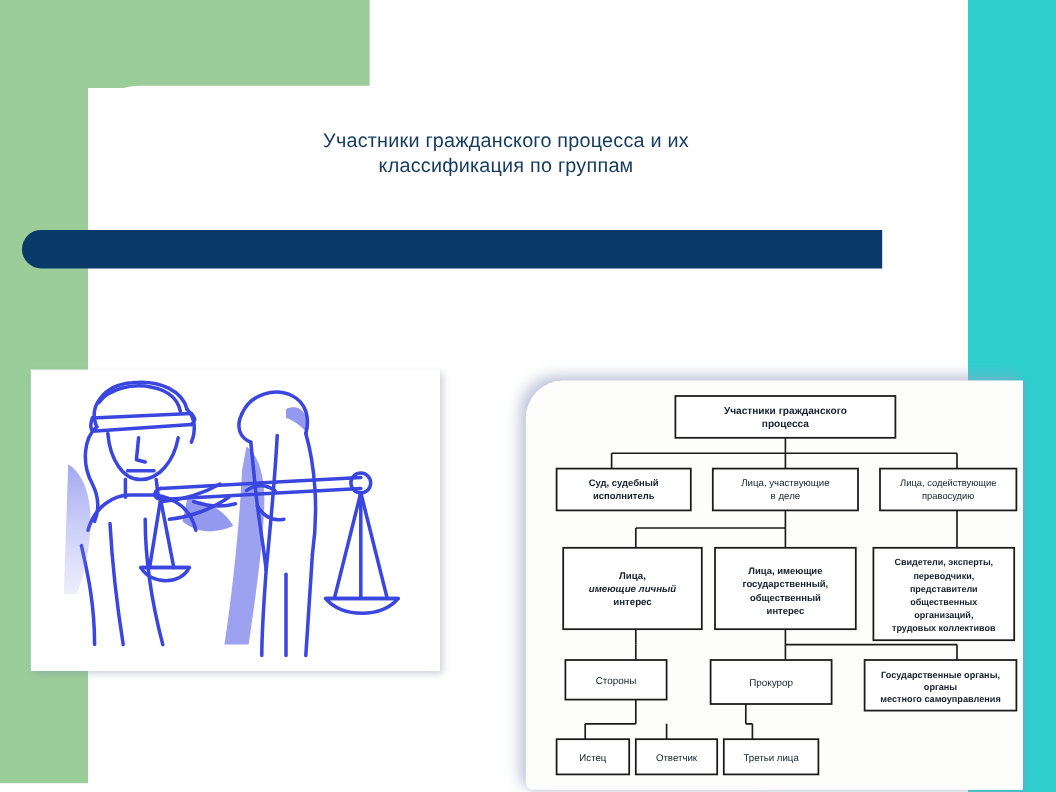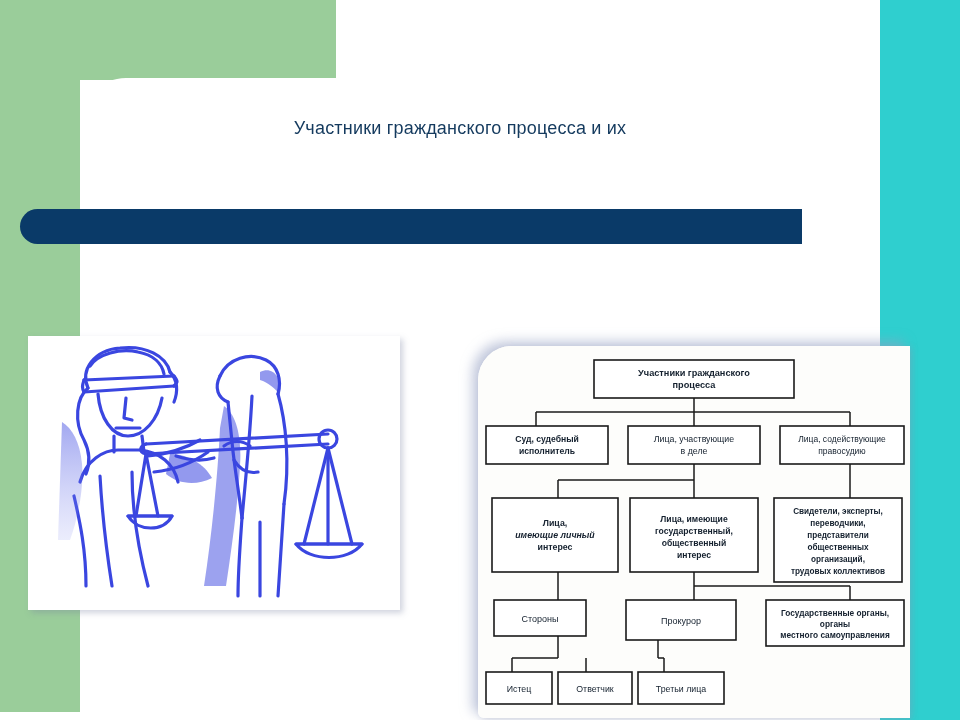--- a/index.html
+++ b/index.html
@@ -38,20 +38,21 @@
     overflow:hidden;
   }
   .justice-wrap svg{display:block;width:100%;height:100%;}
 
   
   .diagram{
     position:absolute;left:478px;top:346px;width:432px;height:372px;
     background:#fdfdfb;border-top-left-radius:34px;border-bottom-left-radius:6px;
     box-shadow:-6px -5px 12px rgba(150,160,195,.55), 2px 2px 6px rgba(140,150,180,.35);
     overflow:hidden;
+    padding-left:20px;
   }
   .diagram svg{display:block;width:100%;height:100%;}
   .dnode rect{fill:#ffffff;stroke:#1a1a1a;stroke-width:1.6;}
   .dnode text{
     font-family:"Liberation Sans","DejaVu Sans",sans-serif;
     fill:#14202e;text-anchor:middle;
   }
   .dline{stroke:#1a1a1a;stroke-width:1.5;fill:none;}
 </style>
 </head>
@@ -60,20 +61,21 @@
 <div id="slide">
 
   <div class="deco-green-top"></div>
   <div class="deco-green-left"></div>
   <div class="deco-white-panel"></div>
   <div class="deco-teal"></div>
   <div class="deco-navy-bar"></div>
 
   <div class="title">
     <div>Участники гражданского процесса и их</div>
+    <div>классификация по группам</div>
   </div>
 
   <div class="justice-wrap">
     <svg viewBox="0 0 372 274" xmlns="http://www.w3.org/2000/svg" aria-hidden="true">
       <defs>
         <linearGradient id="inkfade" x1="0" y1="0" x2="0" y2="1">
           <stop offset="0%" stop-color="#3a46e0" stop-opacity="0.95"></stop>
           <stop offset="100%" stop-color="#8f97f0" stop-opacity="0.35"></stop>
         </linearGradient>
       </defs>

